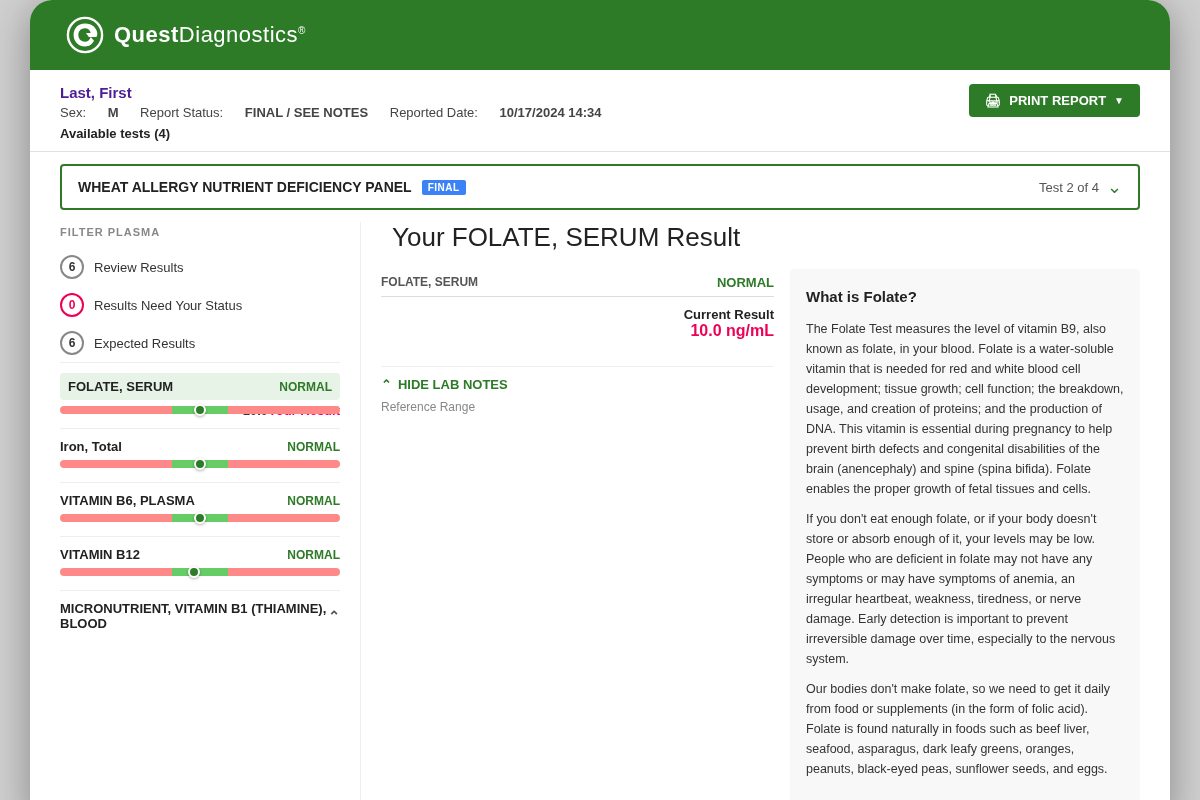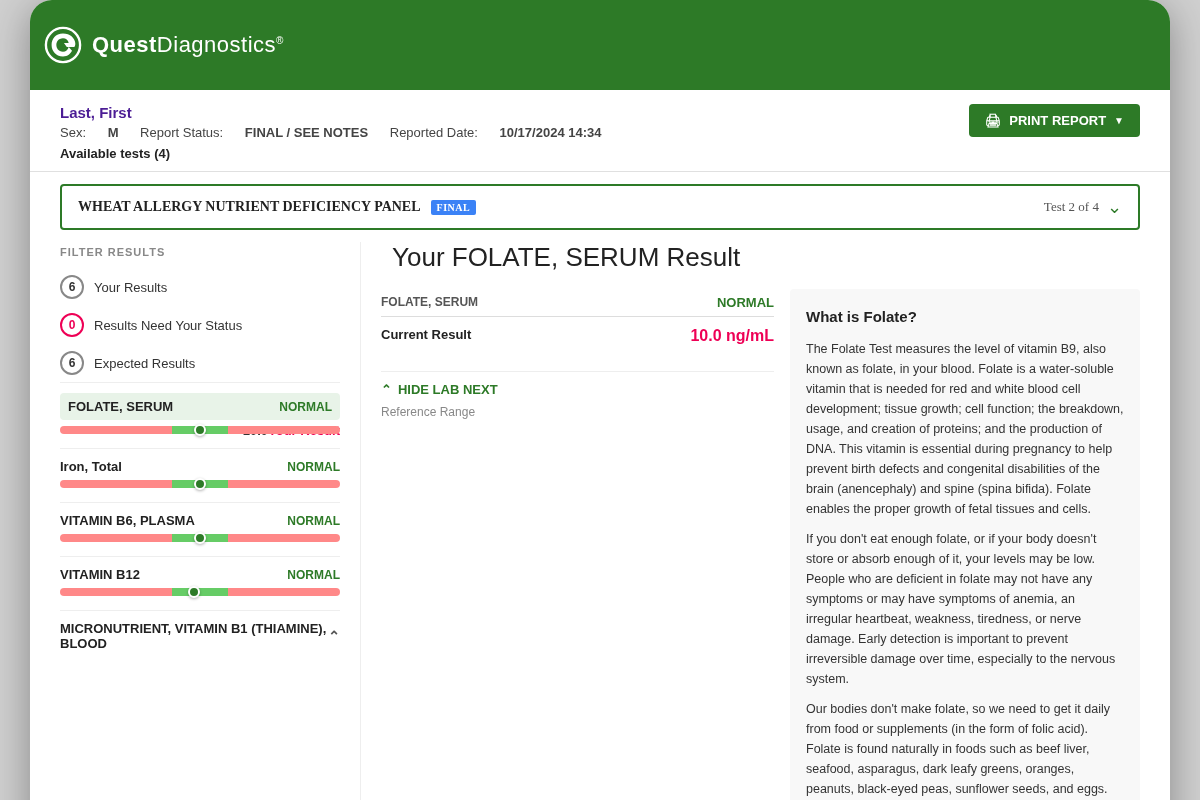--- a/index.html
+++ b/index.html
@@ -15,22 +15,22 @@
       width: 1140px;
       min-height: 740px;
       background: #fff;
       border-radius: 22px;
       overflow: hidden;
       box-shadow: 0 8px 40px rgba(0,0,0,0.35);
     }
     
     .header {
       background: #2d7a27;
-      padding: 0 14px;
-      height: 90px;
+      padding: 0 36px;
+      height: 70px;
       display: flex;
       align-items: center;
     }
     .logo-area {
       display: flex;
       align-items: center;
       gap: 10px;
     }
     .logo-icon {
       width: 38px;
@@ -77,21 +77,20 @@
 
     
     .panel-selector {
       margin: 12px 30px;
       border: 2px solid #2d7a27;
       border-radius: 4px;
       display: flex;
       align-items: center;
       justify-content: space-between;
       padding: 10px 16px;
-      font-family: Liberation Serif, serif;
     }
     .panel-name { font-size: 14px; font-weight: 700; color: #222; display: flex; align-items: center; gap: 10px; }
     .badge-final {
       background: #3b82f6;
       color: #fff;
       font-size: 10px;
       font-weight: 700;
       padding: 2px 6px;
       border-radius: 2px;
       letter-spacing: 0.5px;
@@ -211,22 +210,23 @@
       justify-content: space-between;
       font-size: 12px;
       font-weight: 700;
       color: #555;
       padding: 6px 0;
       border-bottom: 1px solid #ddd;
     }
     .result-table-row {
       display: flex;
       justify-content: space-between;
-      align-items: flex-start;
+      align-items: flex-end;
       padding: 10px 0;
+      flex-direction: column;
     }
     .result-row-name { font-size: 13px; font-weight: 700; color: #222; }
     .result-row-status { color: #2d7a27; font-size: 13px; font-weight: 700; }
     .result-row-value { font-size: 16px; color: #e05; font-weight: 700; }
 
     .info-box {
       background: #f8f8f8;
       border-radius: 4px;
       padding: 16px;
       font-size: 12.5px;
@@ -307,25 +307,25 @@
     </div>
     <div class="panel-nav">
       <span>Test 2 of 4</span>
       <span class="panel-chevron">⌄</span>
     </div>
   </div>
 
   <div class="main-content">
 
     <div class="sidebar">
-      <div class="filter-label">FILTER RESULTS</div>
+      <div class="filter-label">FILTER PLASMA</div>
 
       <div class="filter-item">
         <div class="badge badge-total">6</div>
-        <span>Your Results</span>
+        <span>Review Results</span>
       </div>
       <div class="filter-item">
         <div class="badge badge-review">0</div>
         <span>Results Need Your Status</span>
       </div>
       <div class="filter-item">
         <div class="badge badge-expected">6</div>
         <span>Expected Results</span>
       </div>
 
@@ -394,21 +394,21 @@
               <span class="result-row-status">NORMAL</span>
             </div>
             <div class="result-table-row">
               <span class="result-row-name">Current Result</span>
               <span class="result-row-value">10.0 ng/mL</span>
             </div>
           </div>
 
           <div class="hide-notes-btn">
             <span>⌃</span>
-            <span>HIDE LAB NEXT</span>
+            <span>HIDE LAB NOTES</span>
           </div>
           <div class="ref-range-label">Reference Range</div>
         </div>
 
         <div class="info-box">
           <h3>What is Folate?</h3>
           <p>The Folate Test measures the level of vitamin B9, also known as folate, in your blood. Folate is a water-soluble vitamin that is needed for red and white blood cell development; tissue growth; cell function; the breakdown, usage, and creation of proteins; and the production of DNA. This vitamin is essential during pregnancy to help prevent birth defects and congenital disabilities of the brain (anencephaly) and spine (spina bifida). Folate enables the proper growth of fetal tissues and cells.</p>
           <p>If you don't eat enough folate, or if your body doesn't store or absorb enough of it, your levels may be low. People who are deficient in folate may not have any symptoms or may have symptoms of anemia, an irregular heartbeat, weakness, tiredness, or nerve damage. Early detection is important to prevent irreversible damage over time, especially to the nervous system.</p>
           <p>Our bodies don't make folate, so we need to get it daily from food or supplements (in the form of folic acid). Folate is found naturally in foods such as beef liver, seafood, asparagus, dark leafy greens, oranges, peanuts, black-eyed peas, sunflower seeds, and eggs.</p>
         </div>

